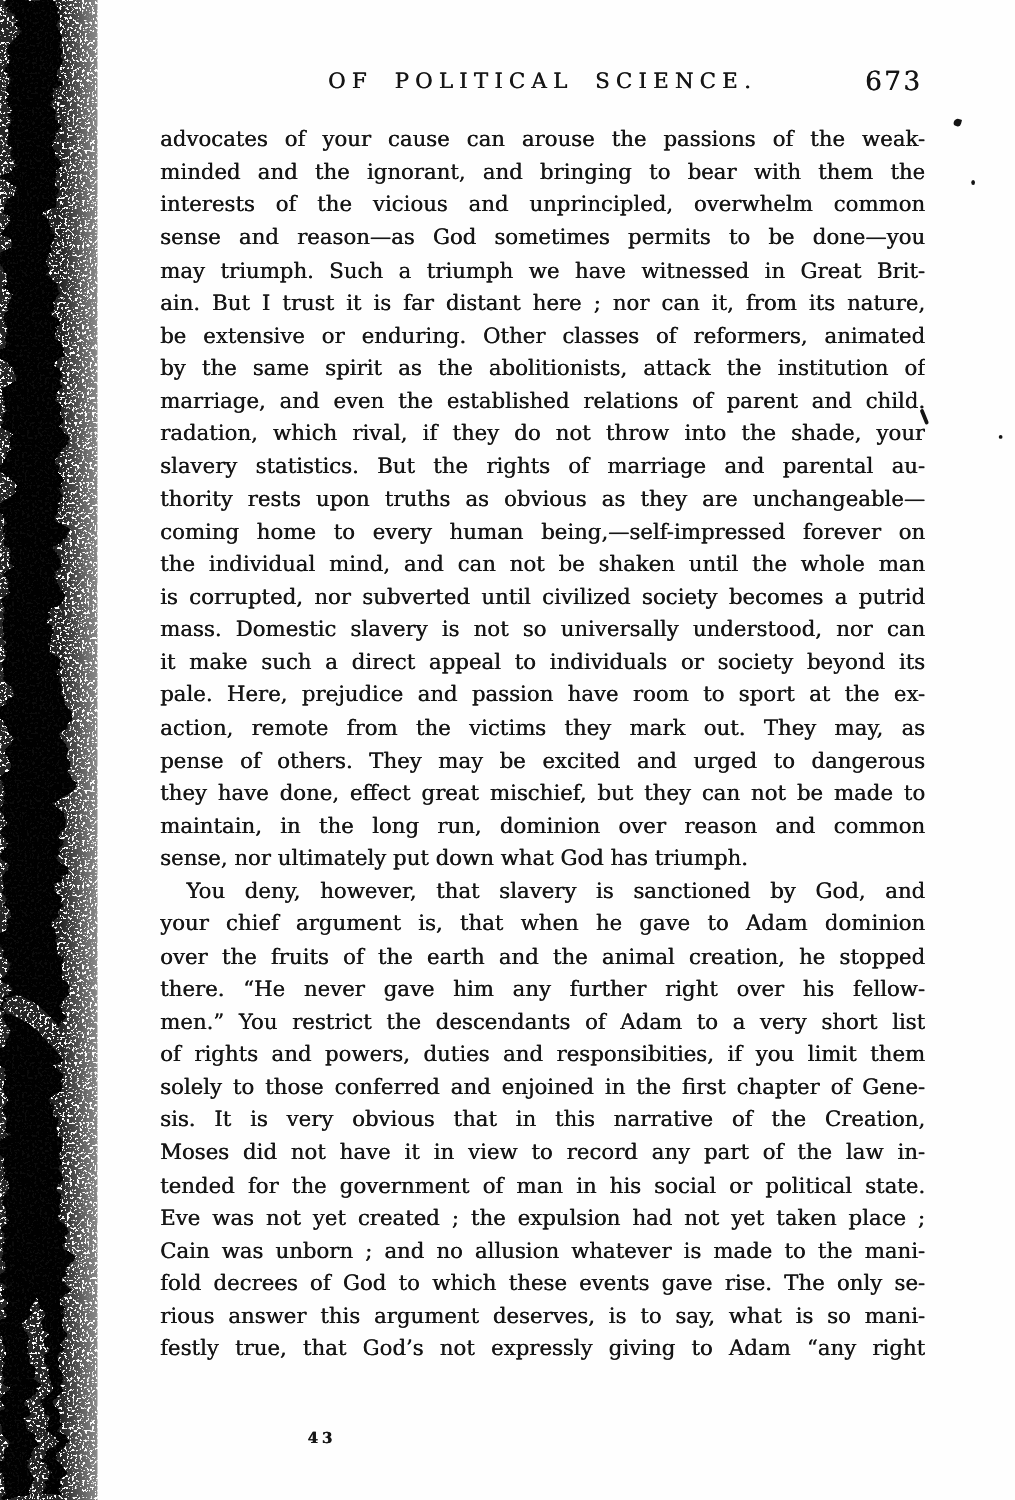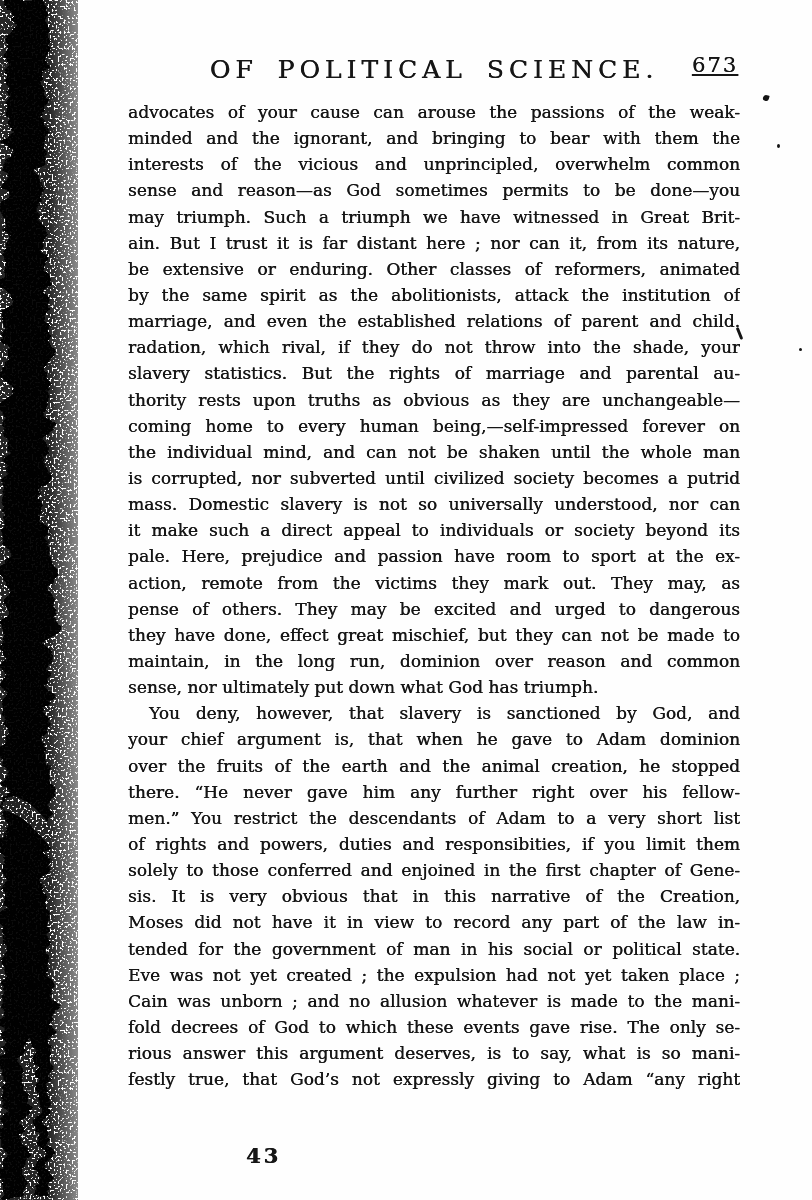--- a/index.html
+++ b/index.html
@@ -26,35 +26,34 @@
   
   .header {
     position: absolute;
     left: 128px;
     top: 55px;
     width: 612px;
     height: 30px;
   }
   .header-title {
     text-align: center;
-    font-size: 25px;
+    font-size: 17px;
     letter-spacing: 5px;
     word-spacing: 7px;
     font-weight: 500;
     white-space: nowrap;
     text-shadow: 0.4px 0 0 currentColor;
   }
   .page-number {
     position: absolute;
     right: 2px;
     top: -2px;
     font-size: 21px;
     letter-spacing: 2px;
     text-shadow: 0.4px 0 0 currentColor;
-    text-decoration: underline;
   }
   
   .textblock {
     position: absolute;
     left: 128px;
     top: 99px;
     width: 612px;
     font-size: 17px;
     line-height: 26.15px;
     text-shadow: 0.35px 0 0 currentColor;
@@ -70,21 +69,21 @@
     text-align-last: left;
   }
   .line.indent {
     text-indent: 21px;
   }
   
   .signature {
     position: absolute;
     left: 246px;
     top: 1143px;
-    font-size: 21px;
+    font-size: 12px;
     letter-spacing: 3px;
     font-weight: 600;
     text-shadow: 0.4px 0 0 currentColor;
   }
   
   .speck {
     position: absolute;
     background: #141414;
   }
   .speck.s1 { left: 763px; top: 95px;  width: 6px; height: 6px; border-radius: 55% 10% 45% 45%; transform: rotate(15deg); }

